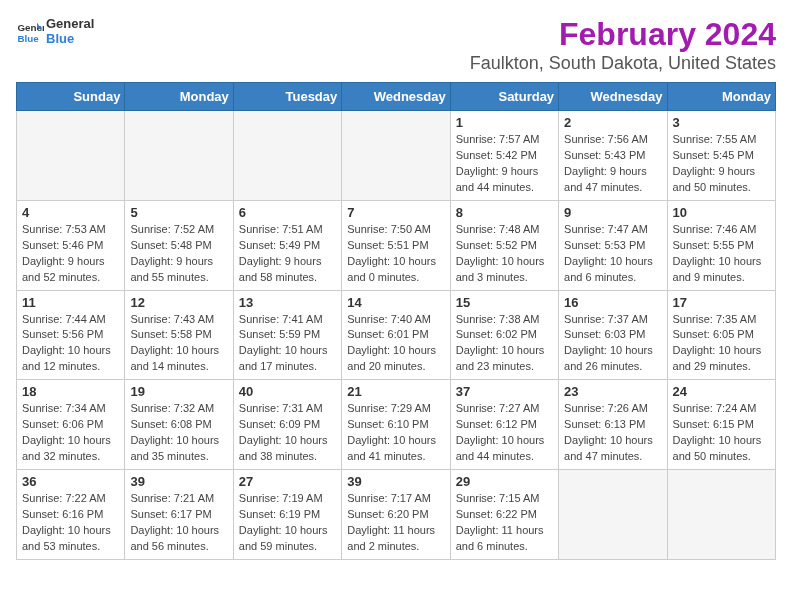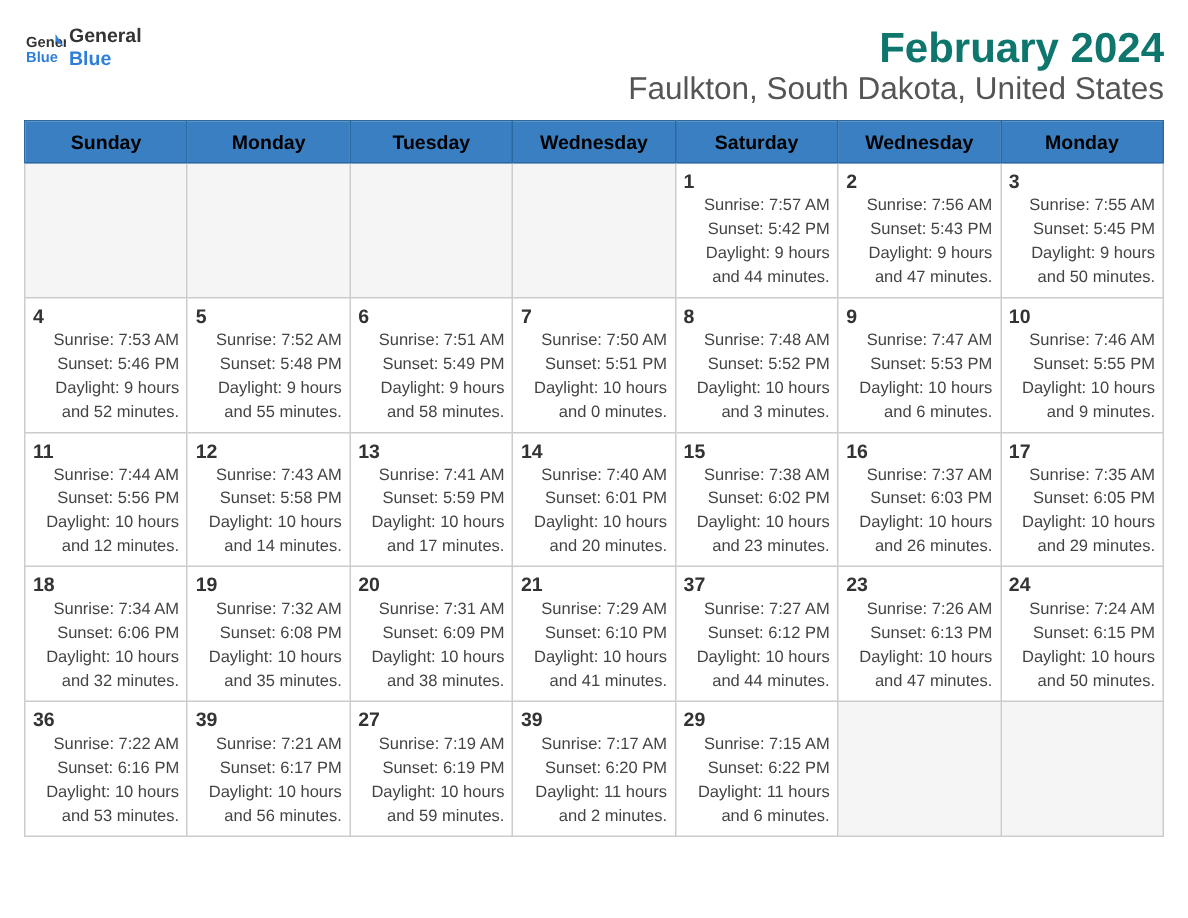--- a/index.html
+++ b/index.html
@@ -22,39 +22,39 @@
     }
     .logo-icon {
       width: 28px;
       height: 28px;
       margin-right: 2px;
     }
     .title-area {
       text-align: right;
     }
     .month-year {
-      font-size: 28px;
+      font-size: 32px;
       font-weight: bold;
-      color: #0f766e;
+      color: #a21caf;
     }
     .location {
-      font-size: 21px;
+      font-size: 18px;
       color: #555;
     }
     .calendar {
       width: 100%;
       border-collapse: collapse;
       border: 1px solid #ccc;
     }
     .calendar th {
       background-color: #3a7fc1;
-      color: #000000;
+      color: #ffffff;
       font-size: 13px;
       padding: 6px 4px;
-      text-align: center;
+      text-align: right;
       border: 1px solid #2a6aa0;
     }
     .calendar td {
       vertical-align: top;
       border: 1px solid #ccc;
       padding: 4px 5px;
       font-size: 11px;
       color: #333;
       background: #fff;
       width: calc(100% / 7);
@@ -65,21 +65,20 @@
     }
     .day-number {
       font-size: 13px;
       font-weight: bold;
       display: block;
       margin-bottom: 2px;
     }
     .day-info {
       line-height: 1.45;
       color: #444;
-      text-align: right;
     }
     tr.week-row td {
       height: 85px;
     }
   </style>
 </head>
 <body>
 
 <div class="header-area">
   <div class="logo-area">
@@ -193,21 +192,21 @@
       <tr class="week-row">
         <td>
           <span class="day-number">18</span>
           <div class="day-info">Sunrise: 7:34 AM<br>Sunset: 6:06 PM<br>Daylight: 10 hours<br>and 32 minutes.</div>
         </td>
         <td>
           <span class="day-number">19</span>
           <div class="day-info">Sunrise: 7:32 AM<br>Sunset: 6:08 PM<br>Daylight: 10 hours<br>and 35 minutes.</div>
         </td>
         <td>
-          <span class="day-number">20</span>
+          <span class="day-number">40</span>
           <div class="day-info">Sunrise: 7:31 AM<br>Sunset: 6:09 PM<br>Daylight: 10 hours<br>and 38 minutes.</div>
         </td>
         <td>
           <span class="day-number">21</span>
           <div class="day-info">Sunrise: 7:29 AM<br>Sunset: 6:10 PM<br>Daylight: 10 hours<br>and 41 minutes.</div>
         </td>
         <td>
           <span class="day-number">37</span>
           <div class="day-info">Sunrise: 7:27 AM<br>Sunset: 6:12 PM<br>Daylight: 10 hours<br>and 44 minutes.</div>
         </td>

